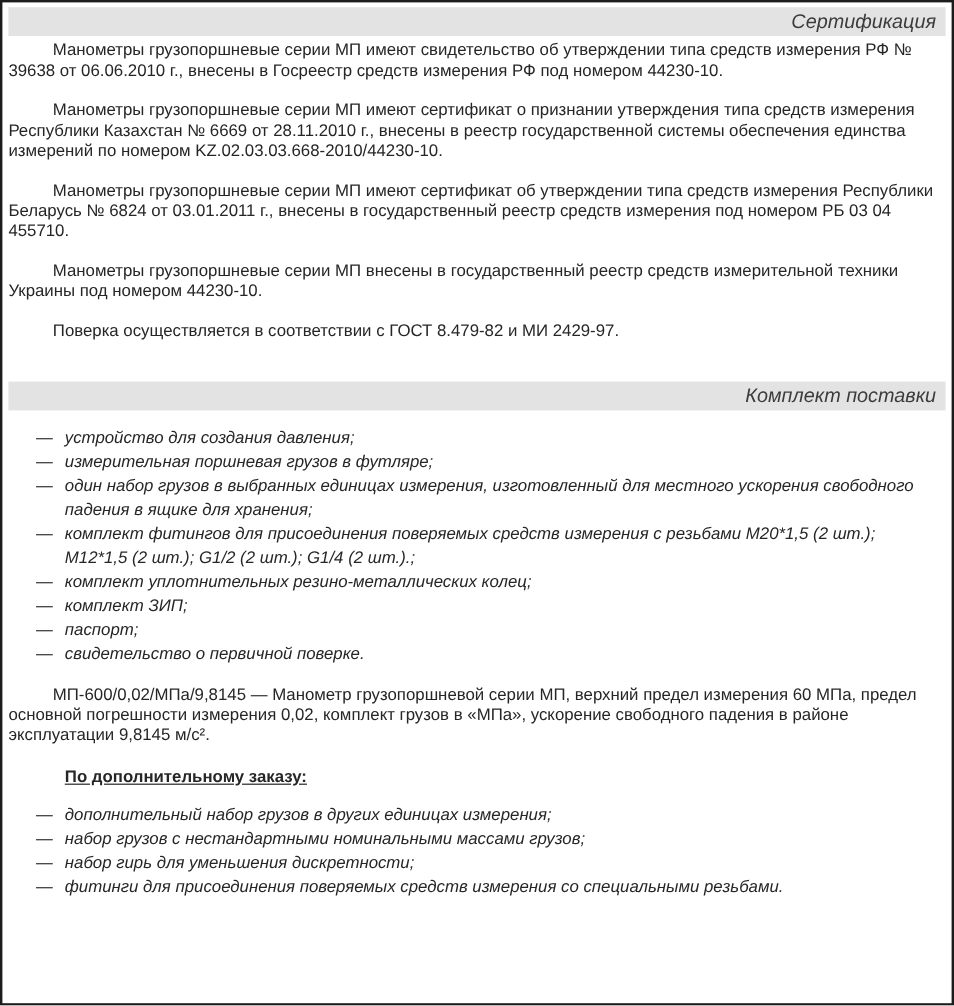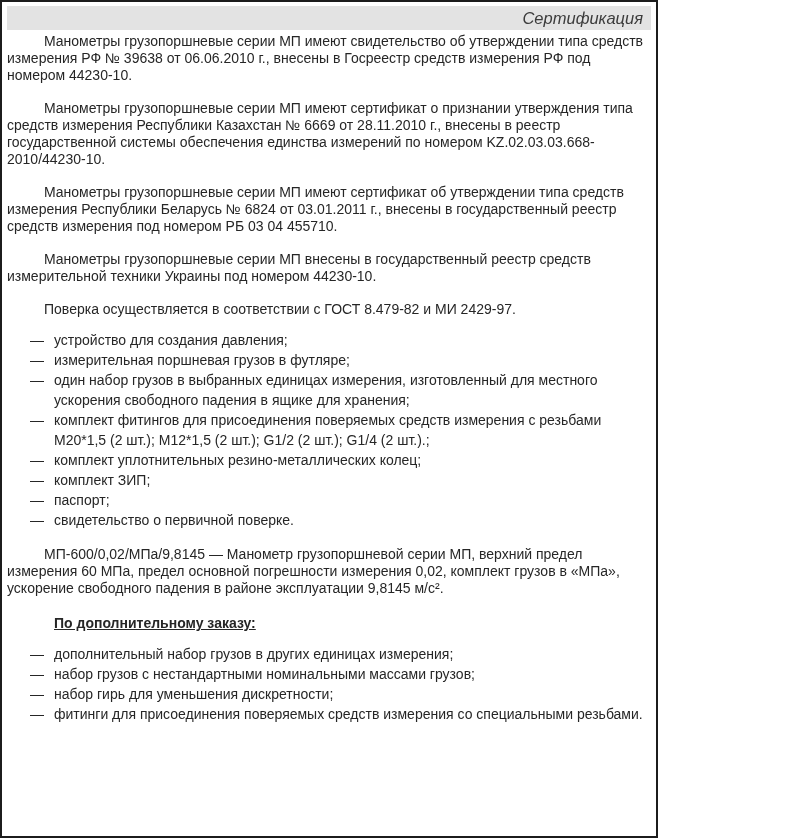--- a/index.html
+++ b/index.html
@@ -1,21 +1,21 @@
 <!DOCTYPE html>
 <html><head>
 <meta charset="utf-8">
 <style>
   html, body {
     margin: 0;
     padding: 0;
     background: #ffffff;
   }
   .page {
-    width: 658px;
+    width: 795px;
     height: 838px;
     box-sizing: border-box;
     border: 2px solid #1c1c1c;
     background: #ffffff;
     padding: 4px 5px 0 5px;
     font-family: "Liberation Sans", sans-serif;
     font-size: 14px;
     color: #262626;
     overflow: hidden;
   }
@@ -59,37 +59,41 @@
   }
   .dash-list .dash {
     flex: none;
     width: 24px;
     margin-left: 23px;
     text-align: left;
   }
   .dash-list .item-text {
     flex: 1;
     padding-right: 4px;
+    font-style: italic;
   }
 </style>
 </head>
 <body>
 
 <div class="page">
 
   <div class="section-bar">
     <span>Сертификация</span>
   </div>
 
   <p class="para first">Манометры грузопоршневые серии МП имеют свидетельство об утверждении типа средств измерения РФ № 39638 от 06.06.2010 г., внесены в Госреестр средств измерения РФ под номером 44230-10.</p>
   <p class="para">Манометры грузопоршневые серии МП имеют сертификат о признании утверждения типа средств измерения Республики Казахстан № 6669 от 28.11.2010 г., внесены в реестр государственной системы обеспечения единства измерений по номером KZ.02.03.03.668-2010/44230-10.</p>
   <p class="para">Манометры грузопоршневые серии МП имеют сертификат об утверждении типа средств измерения Республики Беларусь № 6824 от 03.01.2011 г., внесены в государственный реестр средств измерения под номером РБ 03 04 455710.</p>
   <p class="para">Манометры грузопоршневые серии МП внесены в государственный реестр средств измерительной техники Украины под номером 44230-10.</p>
   <p class="para">Поверка осуществляется в соответствии с ГОСТ 8.479-82 и МИ 2429-97.</p>
 
+  <div class="section-bar second">
+    <span>Комплект поставки</span>
+  </div>
 
 
   <ul class="dash-list">
     <li>
       <span class="dash">—</span>
       <span class="item-text">устройство для создания давления;</span>
     </li>
     <li>
       <span class="dash">—</span>
       <span class="item-text">измерительная поршневая грузов в футляре;</span>

